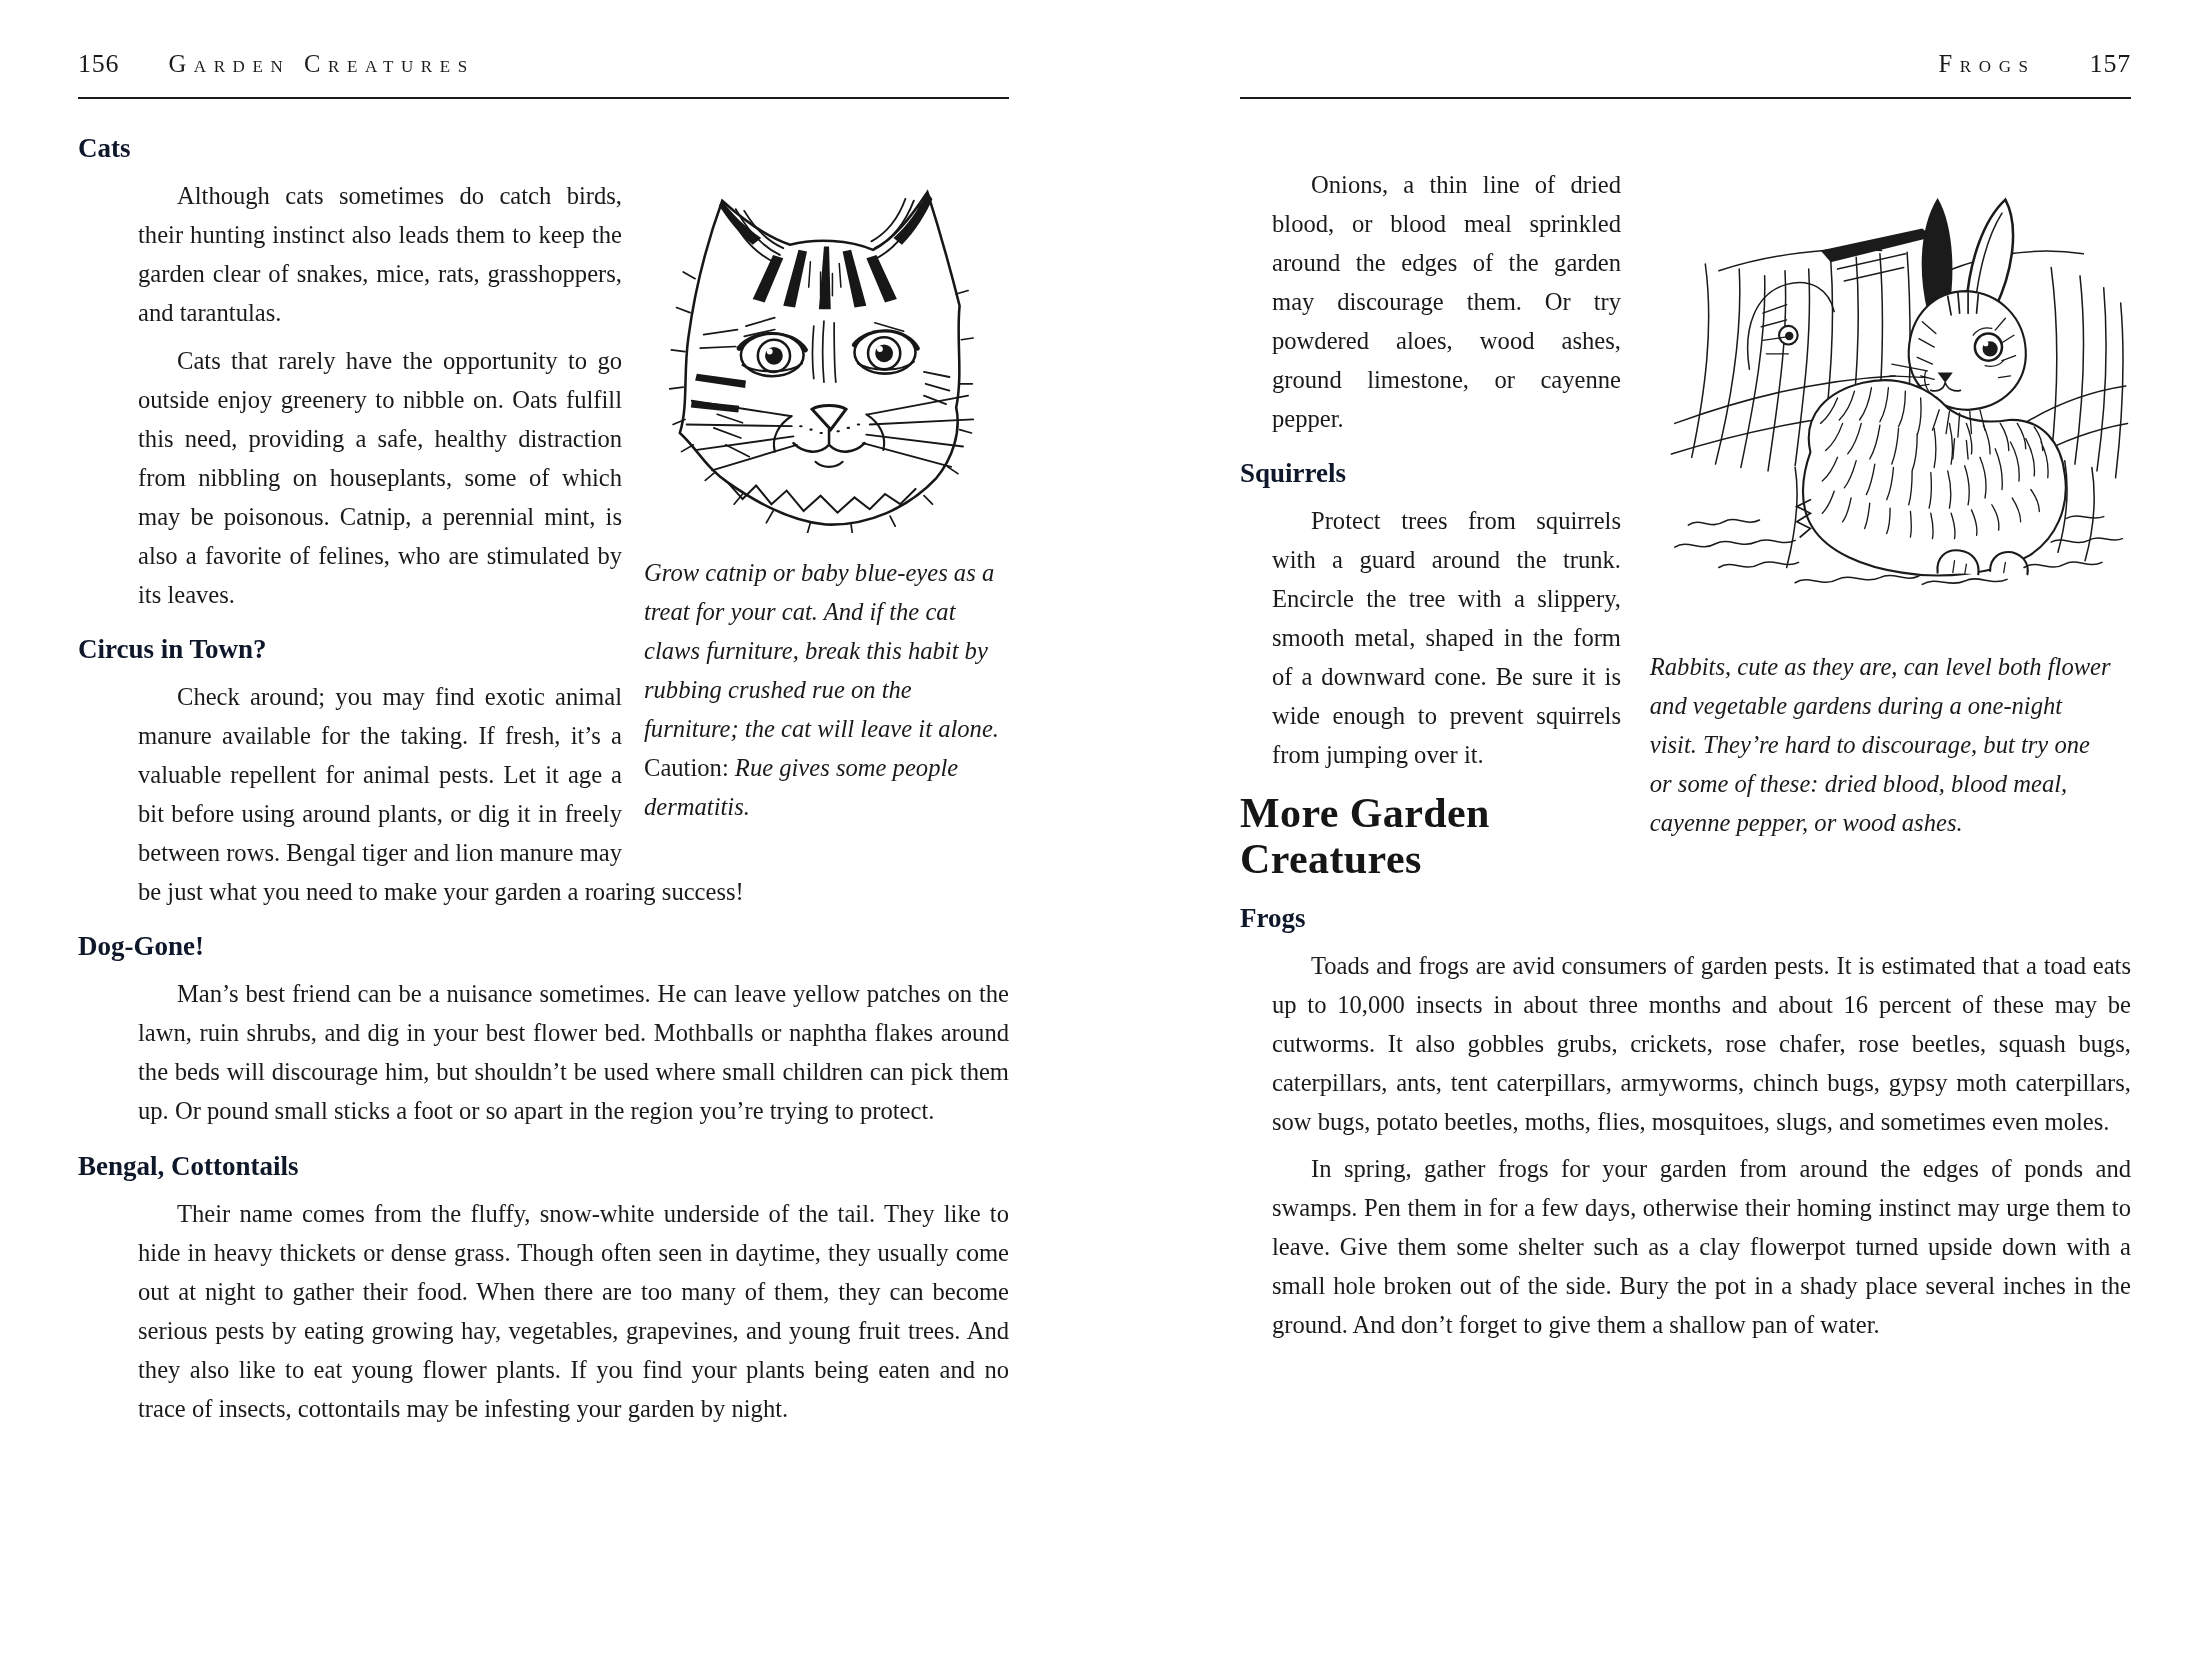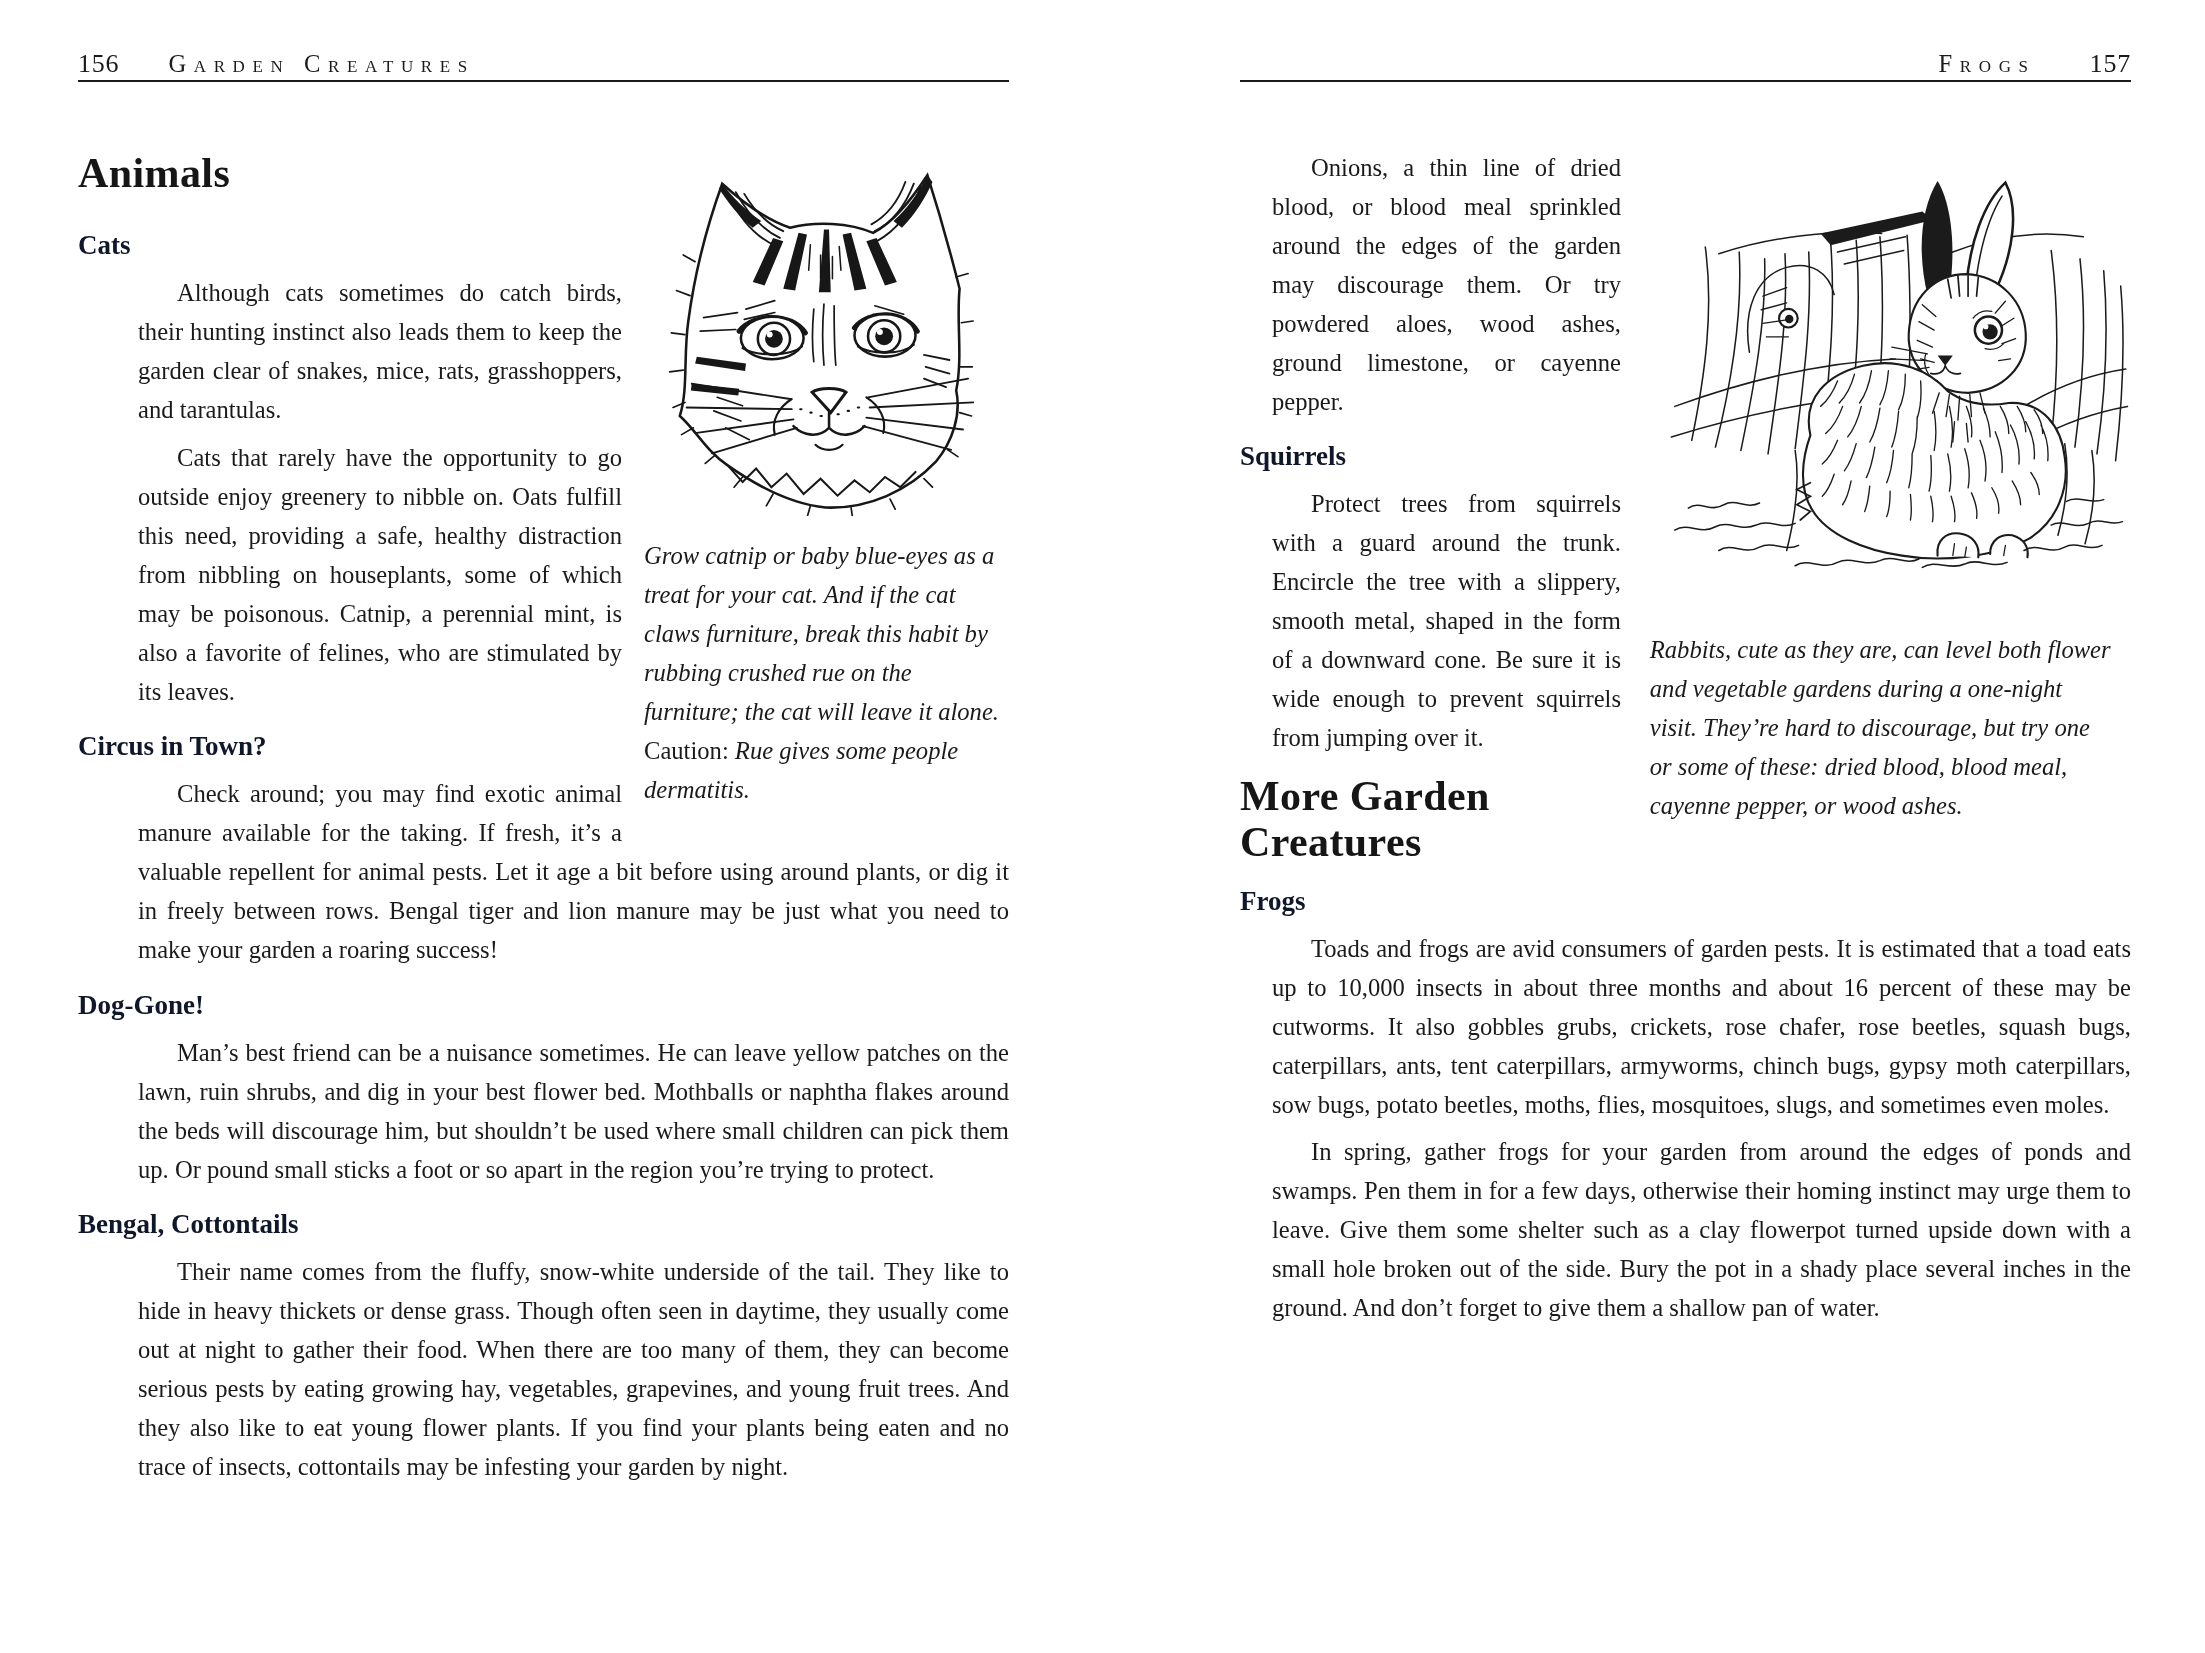--- a/index.html
+++ b/index.html
@@ -7,21 +7,21 @@
     width:2205px;height:1654px;background:#ffffff;position:relative;
     font-family:"Liberation Serif", serif;color:#1a1a1a;
     -webkit-font-smoothing:antialiased;
   }
   .page{position:absolute;top:49px;}
   .page-left{left:78px;width:931px;}
   .page-right{left:1240px;width:891px;}
 
   .phead{
     display:flex;align-items:baseline;
-    border-bottom:2.5px solid #1a1a1a;padding-bottom:1px;
+    border-bottom:2.5px solid #1a1a1a;padding-bottom:18px;
   }
   .pnum{font-size:26px;letter-spacing:0.8px;}
   .rhead{
     font-variant:small-caps;font-size:24.6px;letter-spacing:7.6px;
   }
   .phead-left .rhead{margin-left:49px;}
   .phead-right{justify-content:flex-end;}
   .phead-right .rhead{margin-right:54px;}
 
   h1.big-title{
@@ -100,21 +100,20 @@
         <path stroke-width="2.2" d="M330,250 l30,6 M332,264 l28,8 M330,278 l26,10"></path>
         <path stroke-width="2" d="M86,300 l30,10 M82,316 l32,12 M96,336 l28,14"></path>
         <path stroke-width="2.4" d="M100,382 L116,400 L132,384 L150,406 L168,390 L188,414 L208,396 L228,416 L248,398 L266,412 L284,394 L302,406 L320,388"></path>
       </g>
     </svg>
     <figcaption>
       <span>Grow catnip or baby blue-eyes as a treat for your cat. And if the cat claws furniture, break this habit by rubbing crushed rue on the furniture; the cat will leave it alone. </span><span class="roman">Caution: </span><span>Rue gives some people dermatitis.</span>
     </figcaption>
   </figure>
 
-  <h1 class="big-title">Animals</h1>
 
   <h2 class="sec first-sec">Cats</h2>
   <p class="body">Although cats sometimes do catch birds, their hunting instinct also leads them to keep the garden clear of snakes, mice, rats, grasshoppers, and tarantulas.</p>
   <p class="body">Cats that rarely have the opportunity to go outside enjoy greenery to nibble on. Oats fulfill this need, providing a safe, healthy distraction from nibbling on houseplants, some of which may be poisonous. Catnip, a perennial mint, is also a favorite of felines, who are stimulated by its leaves.</p>
 
   <h2 class="sec">Circus in Town?</h2>
   <p class="body">Check around; you may find exotic animal manure available for the taking. If fresh, it’s a valuable repellent for animal pests. Let it age a bit before using around plants, or dig it in freely between rows. Bengal tiger and lion manure may be just what you need to make your garden a roaring success!</p>
 
   <h2 class="sec">Dog-Gone!</h2>
   <p class="body">Man’s best friend can be a nuisance sometimes. He can leave yellow patches on the lawn, ruin shrubs, and dig in your best flower bed. Mothballs or naphtha flakes around the beds will discourage him, but shouldn’t be used where small children can pick them up. Or pound small sticks a foot or so apart in the region you’re trying to protect.</p>

